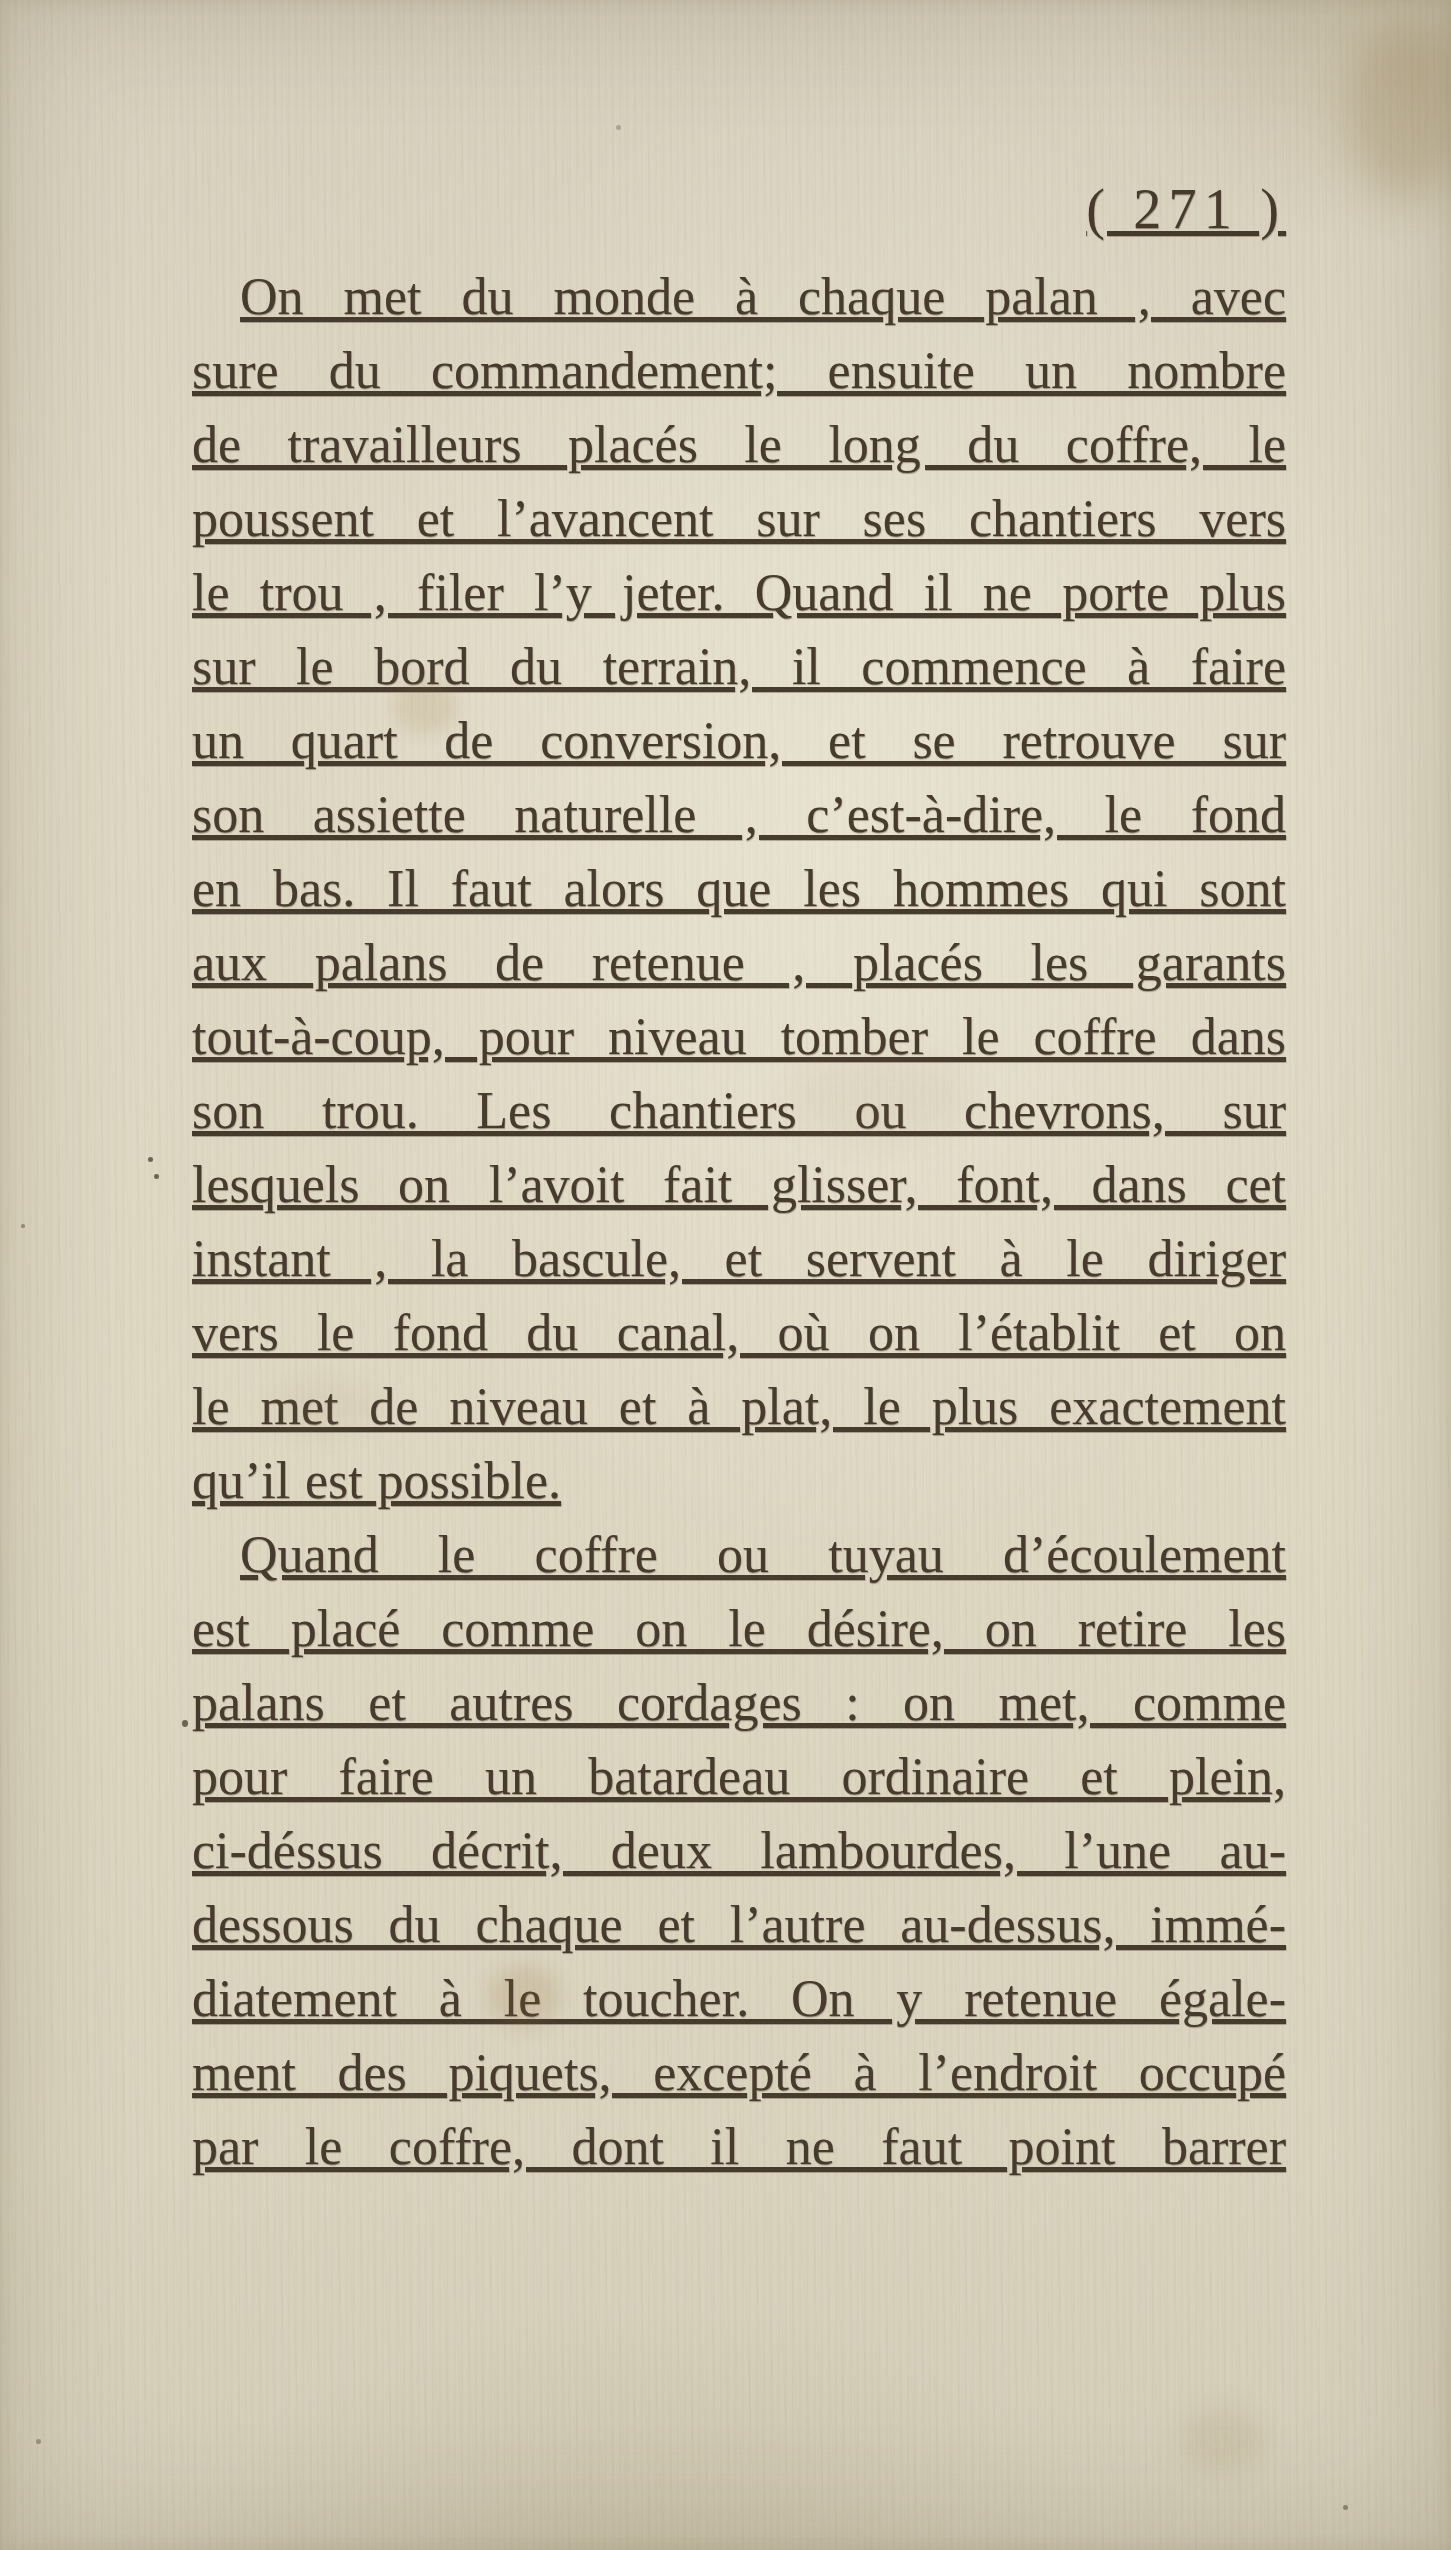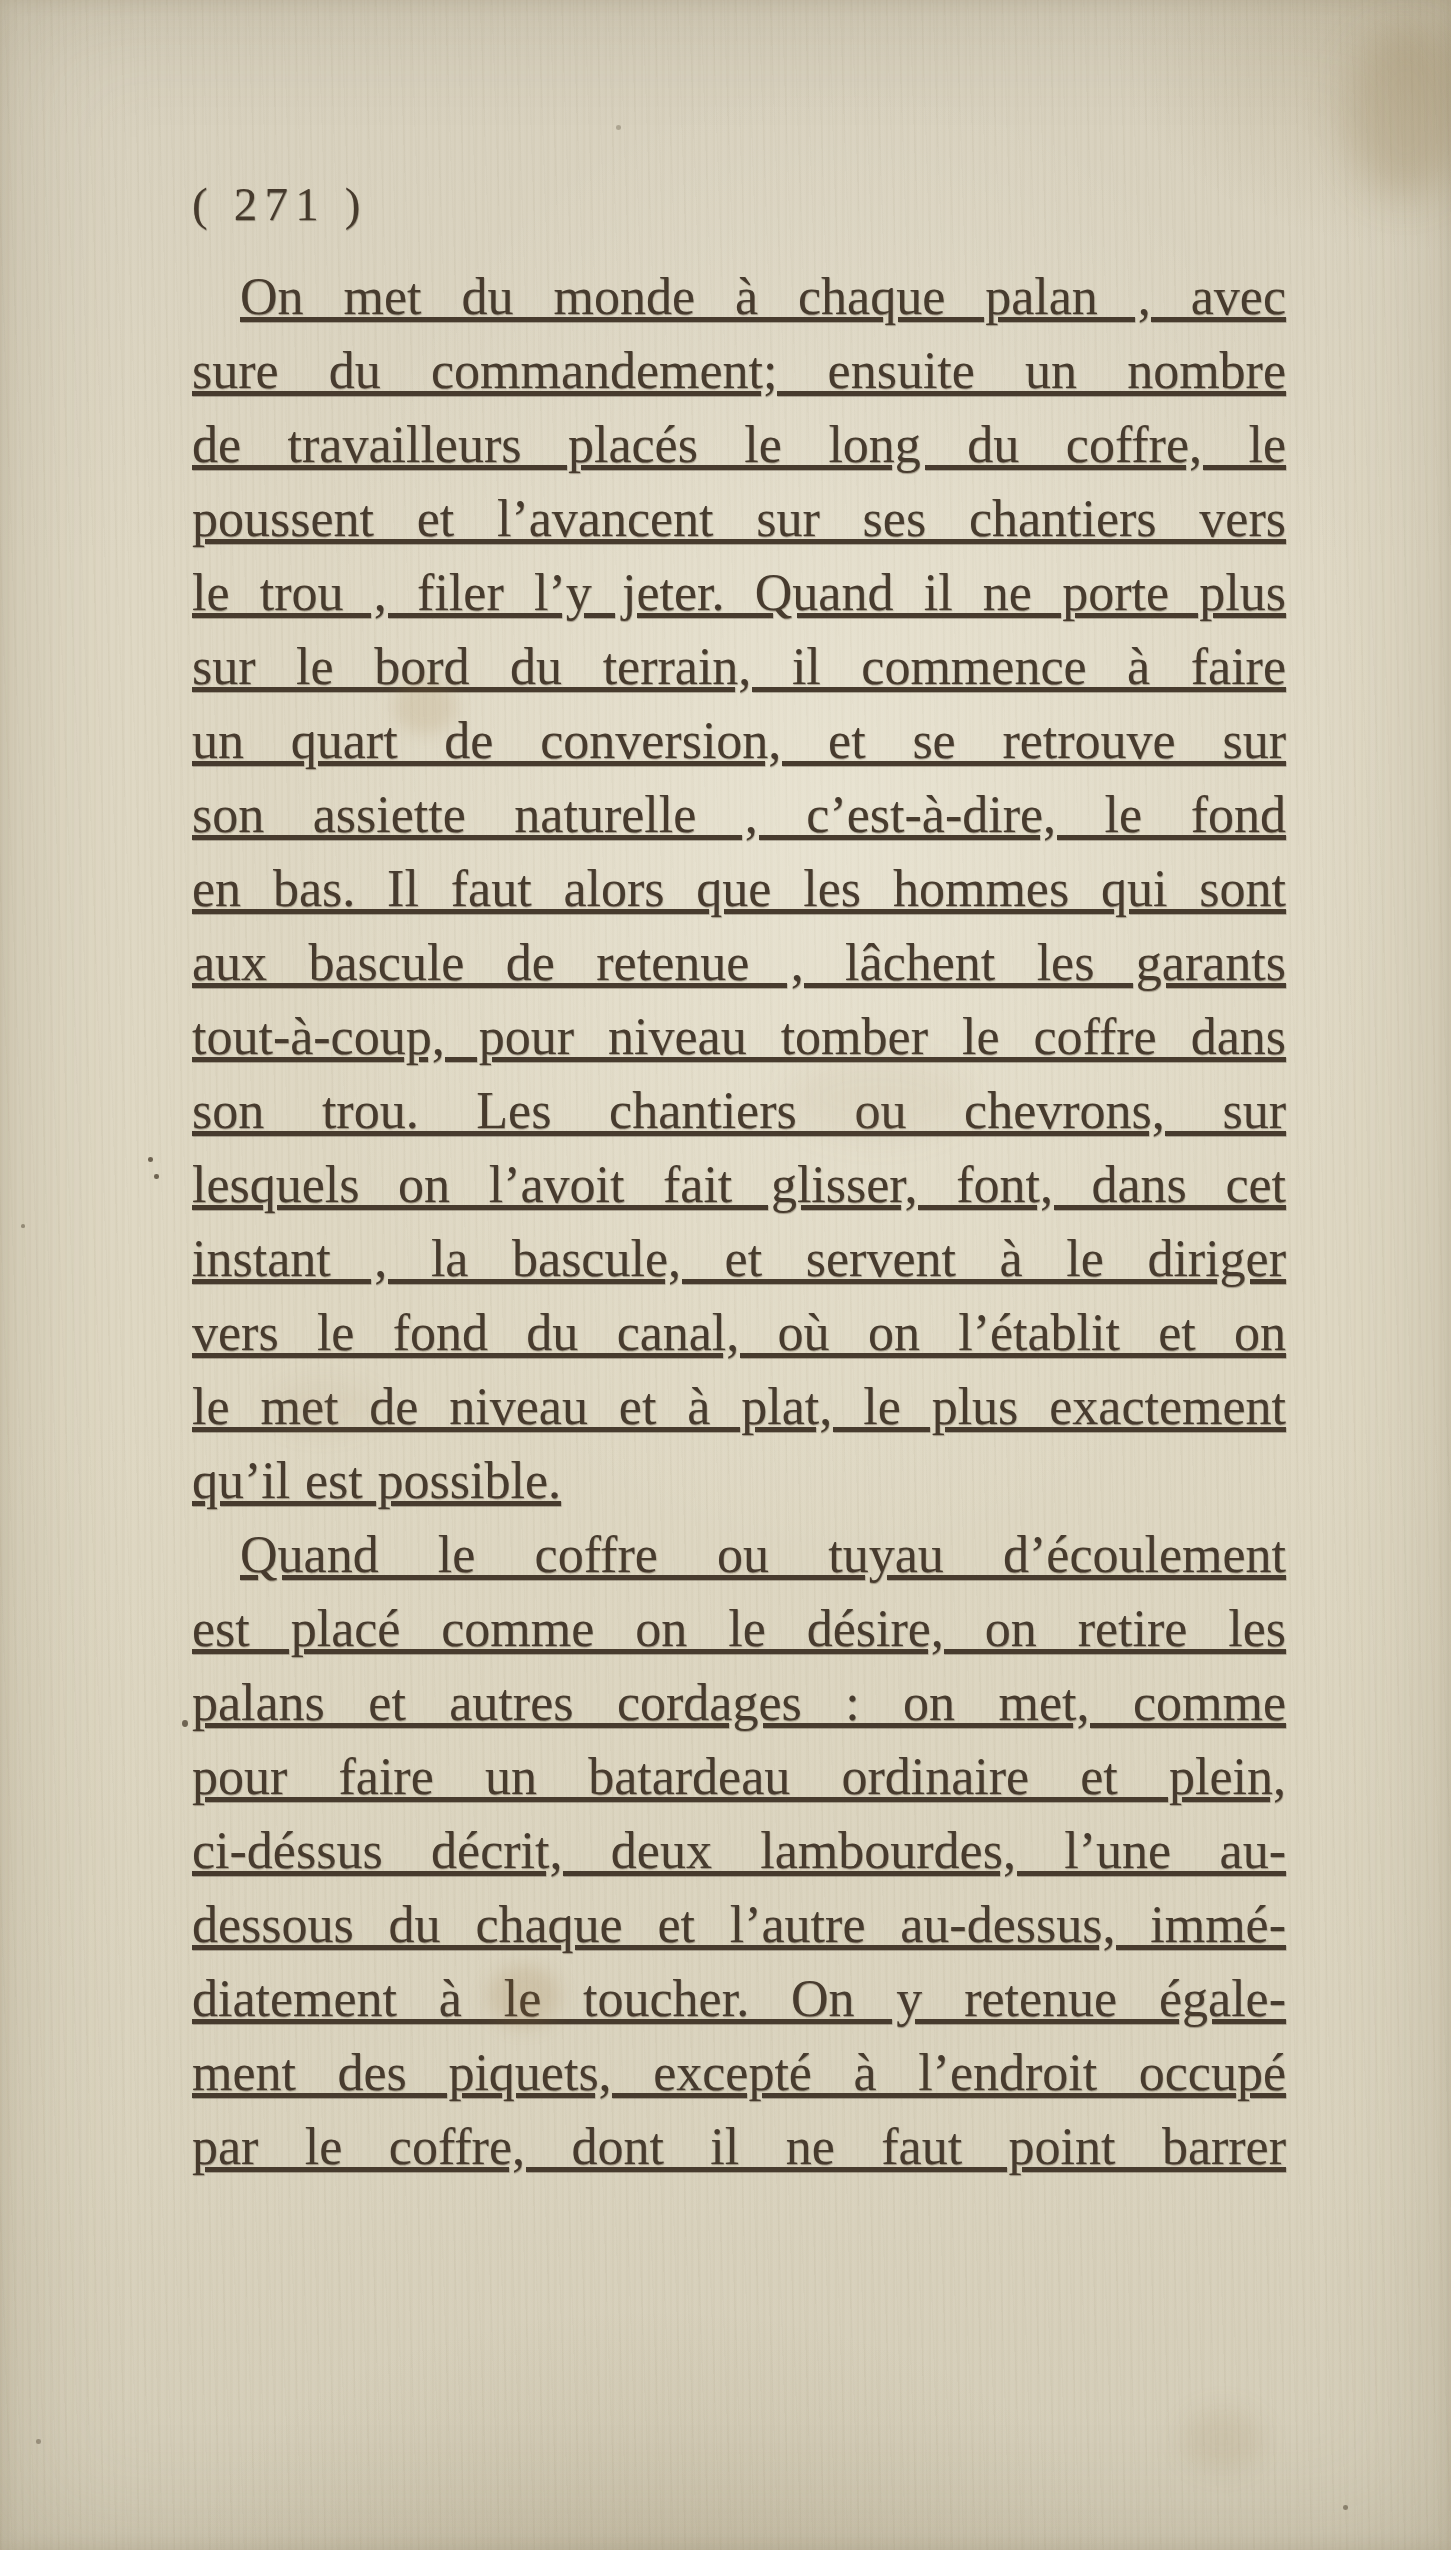--- a/index.html
+++ b/index.html
@@ -20,25 +20,26 @@
       repeating-linear-gradient(90deg, rgba(150,138,105,0.045) 0px, rgba(150,138,105,0.045) 1.8px, rgba(255,255,245,0.03) 2.7px, rgba(255,255,245,0.0) 7.2px),
       repeating-linear-gradient(88deg, rgba(120,110,80,0.03) 0px, rgba(120,110,80,0.03) 0.9px, rgba(0,0,0,0) 1.8px, rgba(0,0,0,0) 11.6px),
       linear-gradient(180deg, #d6cfbc 0%, #ded7c3 22%, #ded7c2 55%, #d9d2bd 85%, #d2cbb6 100%);
     box-shadow: inset 0 0 125px rgba(95,82,52,0.22), inset 0 0 18px rgba(95,82,52,0.12);
   }
   .page-number {
     position: absolute;
     top: 177px;
     left: 192px;
     width: 1094px;
-    text-align: left;
-    font-size: 47px;
+    text-align: right;
+    font-size: 56px;
     letter-spacing: 7.2px;
     color: #463a2d;
     text-shadow: 0.5px 0.7px 0.9px rgba(58,46,30,0.45);
+    text-decoration: underline;
   }
   .text-block {
     position: absolute;
     top: 260px;
     left: 192px;
     width: 1094px;
     color: #473b2e;
     font-size: 52px;
     line-height: 74px;
     word-spacing: 1.8px;
@@ -96,21 +97,21 @@
     <div class="paragraph">
       <div class="line indent">On met du monde à chaque palan , avec</div>
       <div class="line">sure du commandement; ensuite un nombre</div>
       <div class="line">de travailleurs placés le long du coffre, le</div>
       <div class="line">poussent et l’avancent sur ses chantiers vers</div>
       <div class="line">le trou , filer l’y jeter. Quand il ne porte plus</div>
       <div class="line">sur le bord du terrain, il commence à faire</div>
       <div class="line">un quart de conversion, et se retrouve sur</div>
       <div class="line">son assiette naturelle , c’est-à-dire, le fond</div>
       <div class="line">en bas. Il faut alors que les hommes qui sont</div>
-      <div class="line">aux bascule de retenue , lâchent les garants</div>
+      <div class="line">aux palans de retenue , placés les garants</div>
       <div class="line">tout-à-coup, pour niveau tomber le coffre dans</div>
       <div class="line">son trou. Les chantiers ou chevrons, sur</div>
       <div class="line">lesquels on l’avoit fait glisser, font, dans cet</div>
       <div class="line">instant , la bascule, et servent à le diriger</div>
       <div class="line">vers le fond du canal, où on l’établit et on</div>
       <div class="line">le met de niveau et à plat, le plus exactement</div>
       <div class="line para-end">qu’il est possible.</div>
     </div>
 
     <div class="paragraph">

